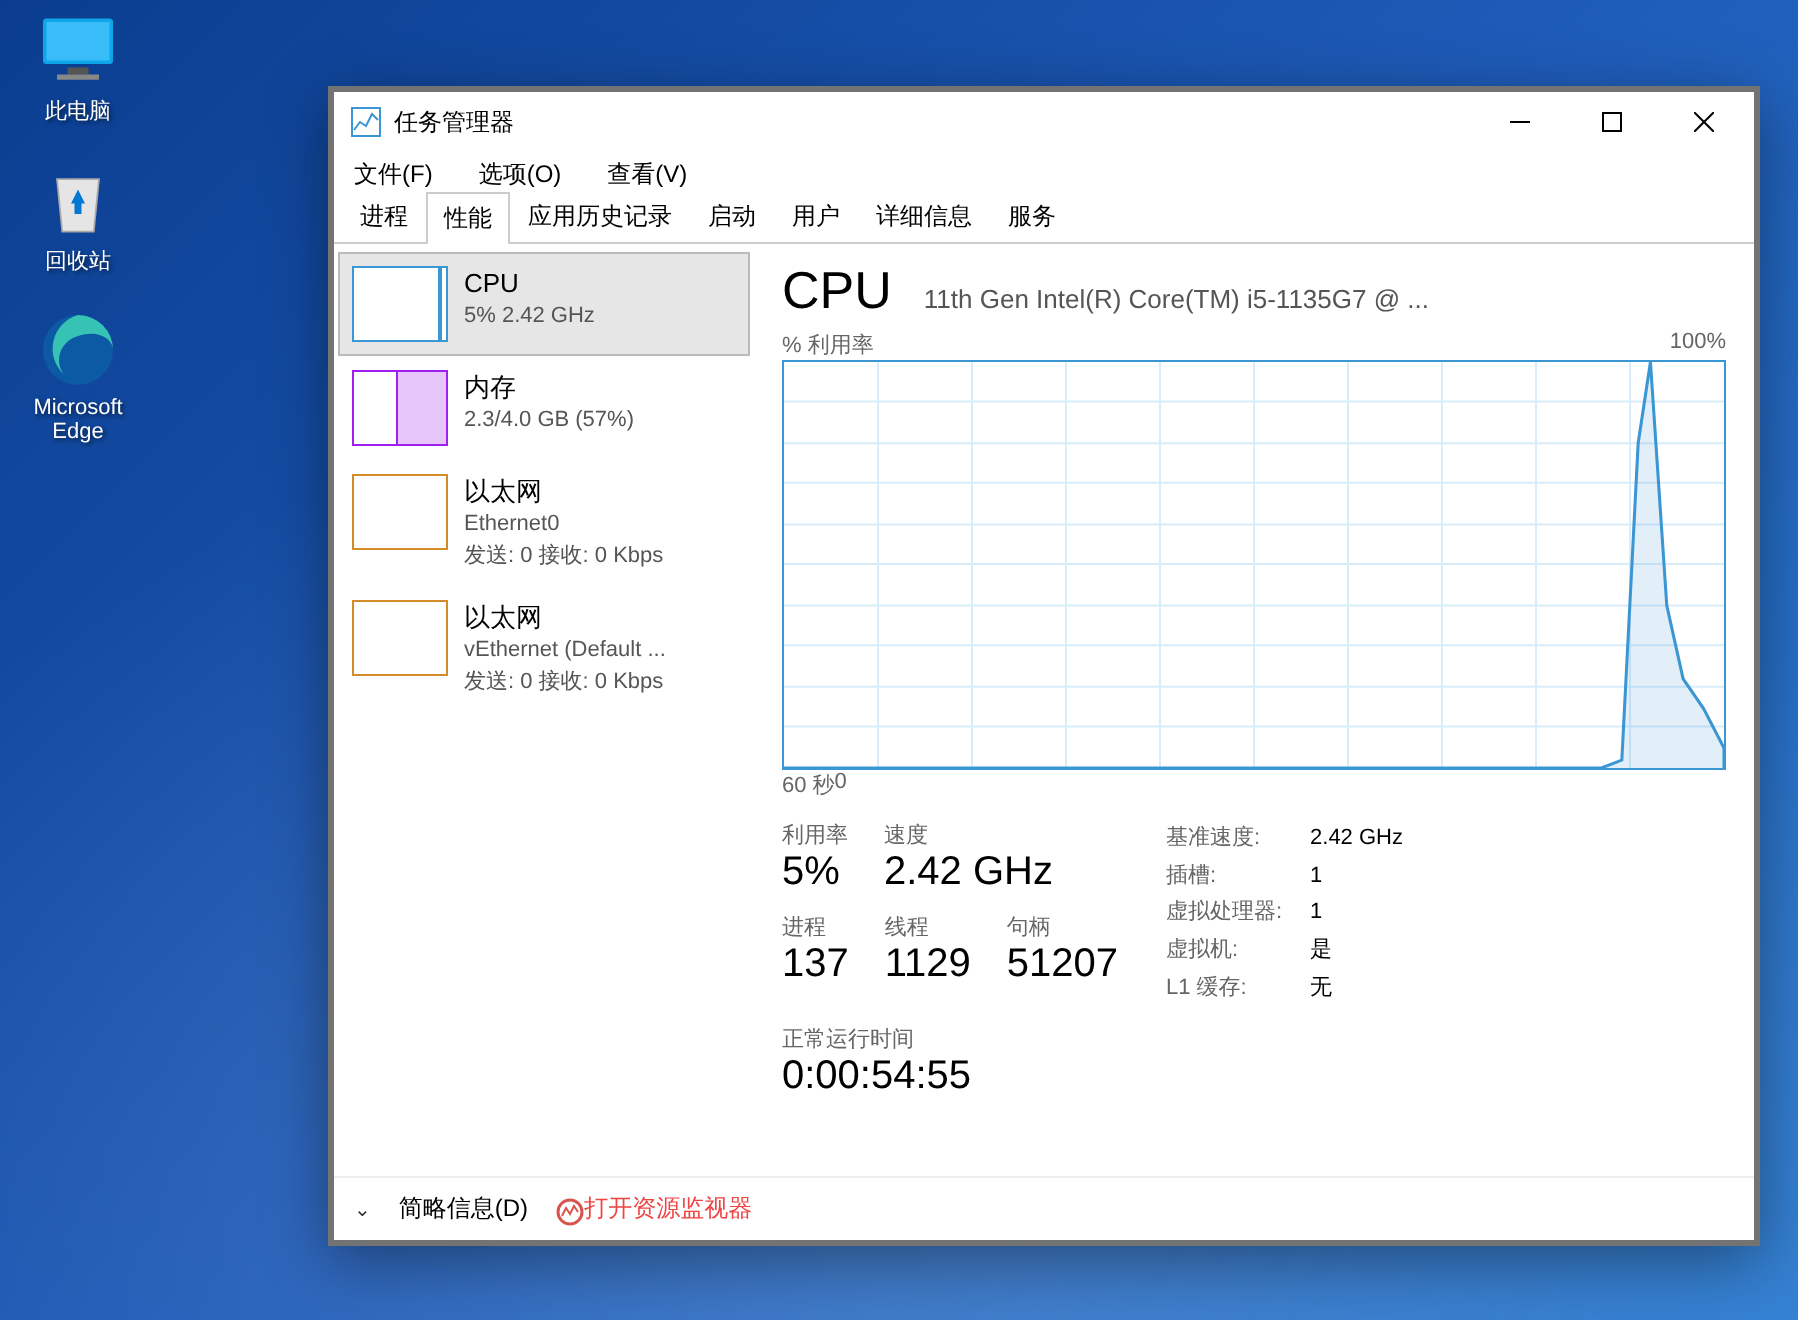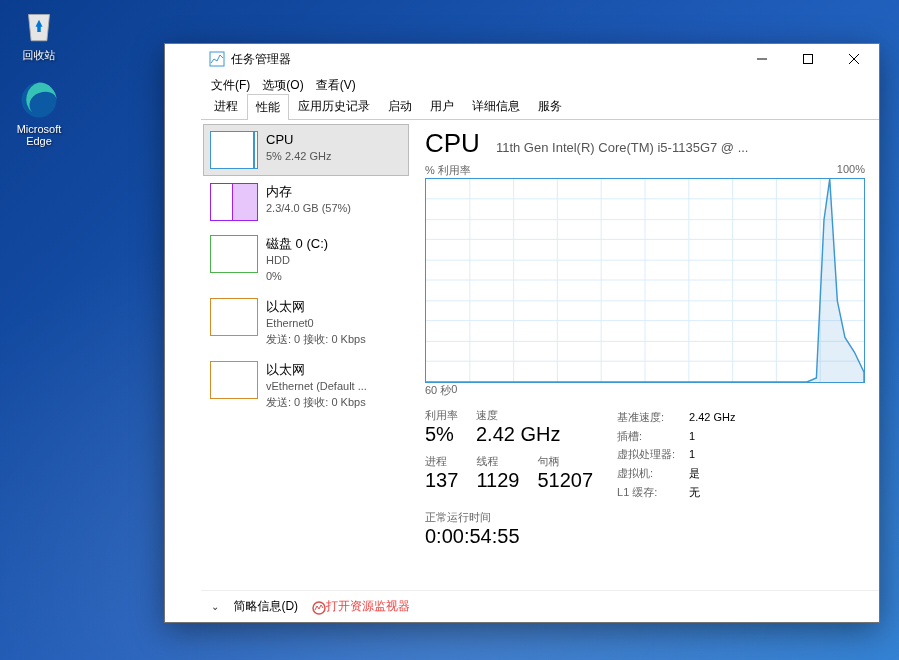--- a/index.html
+++ b/index.html
@@ -6,27 +6,27 @@
 body { width: 899px; height: 660px; background: linear-gradient(135deg, #0a3d8f 0%, #1e5bb8 50%, #2d7dd2 100%); position: relative; overflow: hidden; }
 body::before { content: ""; position: absolute; inset: 0; background: radial-gradient(ellipse 600px 400px at 50% 90%, rgba(255,255,255,0.15), transparent); }
 
 
 .desktop { position: absolute; top: 4px; left: 4px; display: flex; flex-direction: column; gap: 16px; }
 .desktop-icon { width: 70px; display: flex; flex-direction: column; align-items: center; gap: 2px; cursor: pointer; }
 .desktop-icon .ic { width: 42px; height: 42px; display: flex; align-items: center; justify-content: center; }
 .desktop-icon span { color: #fff; font-size: 11px; text-align: center; text-shadow: 1px 1px 2px rgba(0,0,0,0.6); }
 
 
-.window { position: absolute; left: 164px; top: 43px; width: 716px; height: 580px; background: #fff; border: 1px solid #737373; box-shadow: 0 8px 30px rgba(0,0,0,0.4); display: flex; flex-direction: column; padding-left: 36px; }
+.window { position: absolute; left: 164px; top: 43px; width: 716px; height: 580px; background: #fff; border: 3px solid #737373; box-shadow: 0 8px 30px rgba(0,0,0,0.4); display: flex; flex-direction: column; }
 .titlebar { height: 30px; display: flex; align-items: center; padding: 0 2px 0 8px; }
 .titlebar .app-icon { width: 16px; height: 16px; margin-right: 6px; }
 .titlebar .title { font-size: 12px; flex: 1; }
 .win-btn { width: 46px; height: 30px; display: flex; align-items: center; justify-content: center; font-size: 11px; }
 
-.menubar { height: 22px; display: flex; align-items: center; gap: 4px; padding: 0 6px; font-size: 12px; }
+.menubar { height: 22px; display: flex; align-items: center; gap: 15px; padding: 0 6px; font-size: 12px; }
 .menubar span { padding: 2px 4px; }
 
 .tabs { height: 24px; display: flex; align-items: flex-end; padding: 0 4px; border-bottom: 1px solid #ccc; font-size: 12px; }
 .tab { padding: 4px 8px; border: 1px solid transparent; border-bottom: none; cursor: pointer; }
 .tab.active { background: #fff; border-color: #ccc; position: relative; top: 1px; }
 
 .content { flex: 1; display: flex; overflow: hidden; }
 .sidebar { width: 210px; padding: 4px 2px; overflow-y: auto; }
 .side-item { display: flex; gap: 8px; padding: 6px 6px; cursor: pointer; border: 1px solid transparent; }
 .side-item.selected { background: #e6e6e6; border-color: #bbb; }
@@ -54,20 +54,31 @@
 .uptime-val { font-size: 20px; }
 
 .footer { height: 32px; border-top: 1px solid #eee; display: flex; align-items: center; gap: 14px; padding: 0 10px; font-size: 12px; }
 .footer .chevron { font-size: 10px; color: #333; }
 .footer .link { color: #ef4444; display: flex; align-items: flex-end; gap: 0; }
 </style>
 </head>
 <body>
 
 <div class="desktop">
+  <div class="desktop-icon">
+    <div class="ic">
+        <svg viewBox="0 0 48 48">
+          <rect x="4" y="6" width="40" height="26" rx="2" fill="#0ea5e9"></rect>
+          <rect x="6" y="8" width="36" height="22" fill="#38bdf8"></rect>
+          <rect x="18" y="34" width="12" height="4" fill="#555"></rect>
+          <rect x="12" y="38" width="24" height="3" fill="#888"></rect>
+        </svg>
+      </div>
+    <span>此电脑</span>
+  </div>
   <div class="desktop-icon">
     <div class="ic">
         <svg viewBox="0 0 48 48">
           <path d="M12 12 L36 12 L33 42 L15 42 Z" fill="#e5e5e5" stroke="#aaa"></path>
           <path d="M24 18 L28 26 L26 26 L26 32 L22 32 L22 26 L20 26 Z" fill="#0078d4"></path>
         </svg>
       </div>
     <span>回收站</span>
   </div>
   <div class="desktop-icon">
@@ -133,28 +144,20 @@
             <div class="t2">5% 2.42 GHz</div>
           </div>
       </div>
       <div class="side-item">
         <div class="thumb" style="border-color:#a020f0">
             <div style="position:absolute;right:0;top:0;bottom:0;width:55%;background:rgba(160,32,240,0.25);border-left:1px solid #a020f0"></div>
           </div>
         <div class="txt">
             <div class="t1">内存</div>
             <div class="t2">2.3/4.0 GB (57%)</div>
-          </div>
-      </div>
-      <div class="side-item">
-        <div class="thumb" style="border-color:#4db34d"></div>
-        <div class="txt">
-            <div class="t1">磁盘 0 (C:)</div>
-            <div class="t2">HDD</div>
-            <div class="t3">0%</div>
           </div>
       </div>
       <div class="side-item">
         <div class="thumb" style="border-color:#d48b2a"></div>
         <div class="txt">
             <div class="t1">以太网</div>
             <div class="t2">Ethernet0</div>
             <div class="t3">发送: 0 接收: 0 Kbps</div>
           </div>
       </div>

